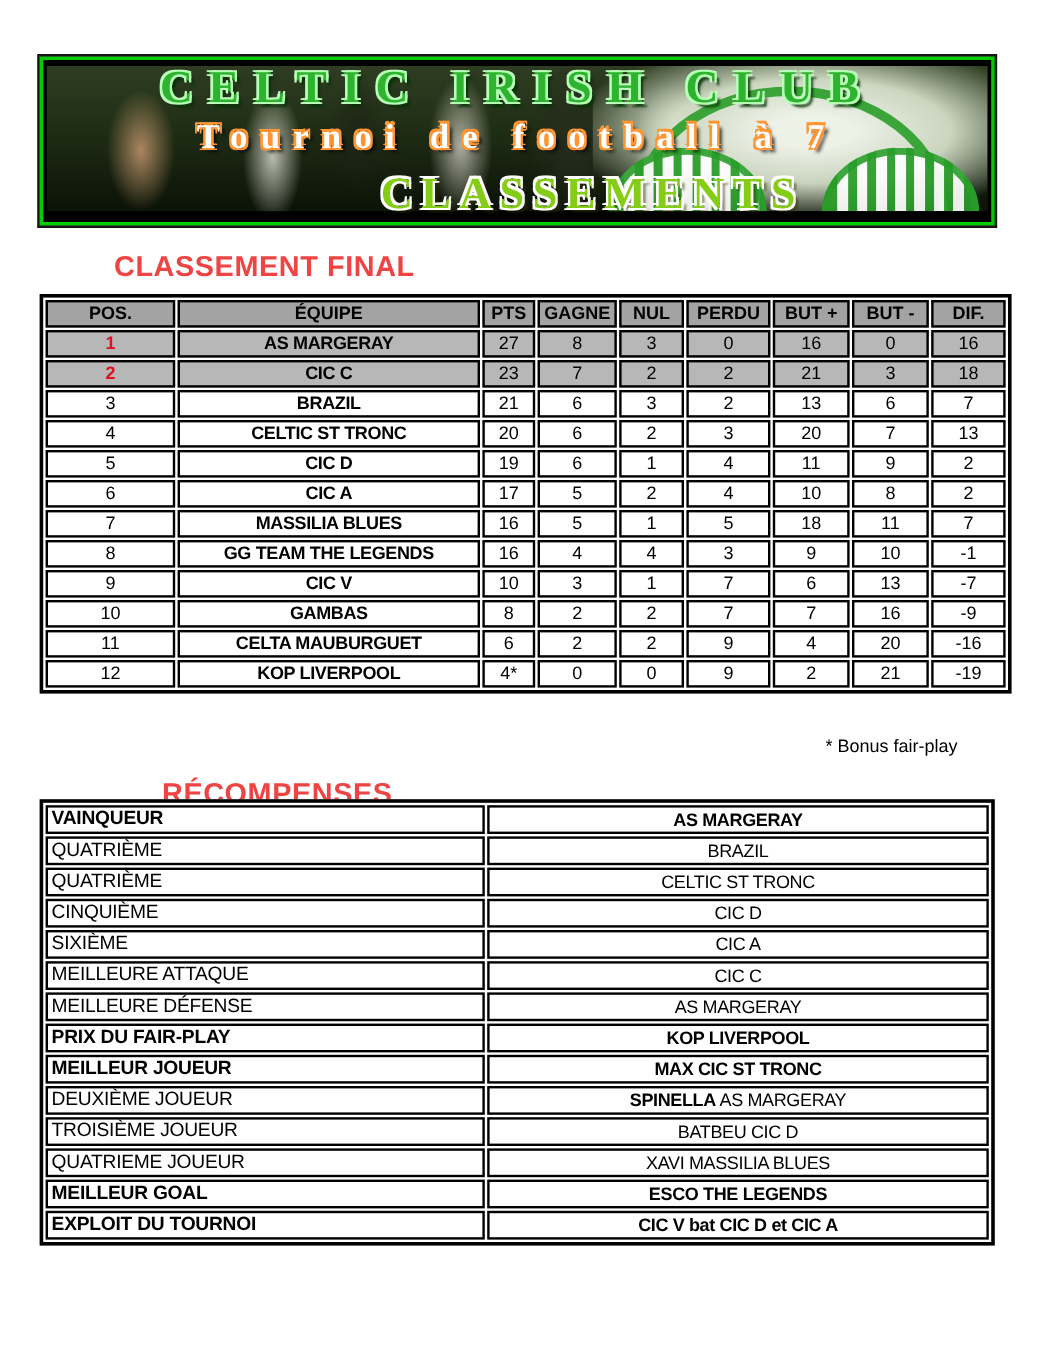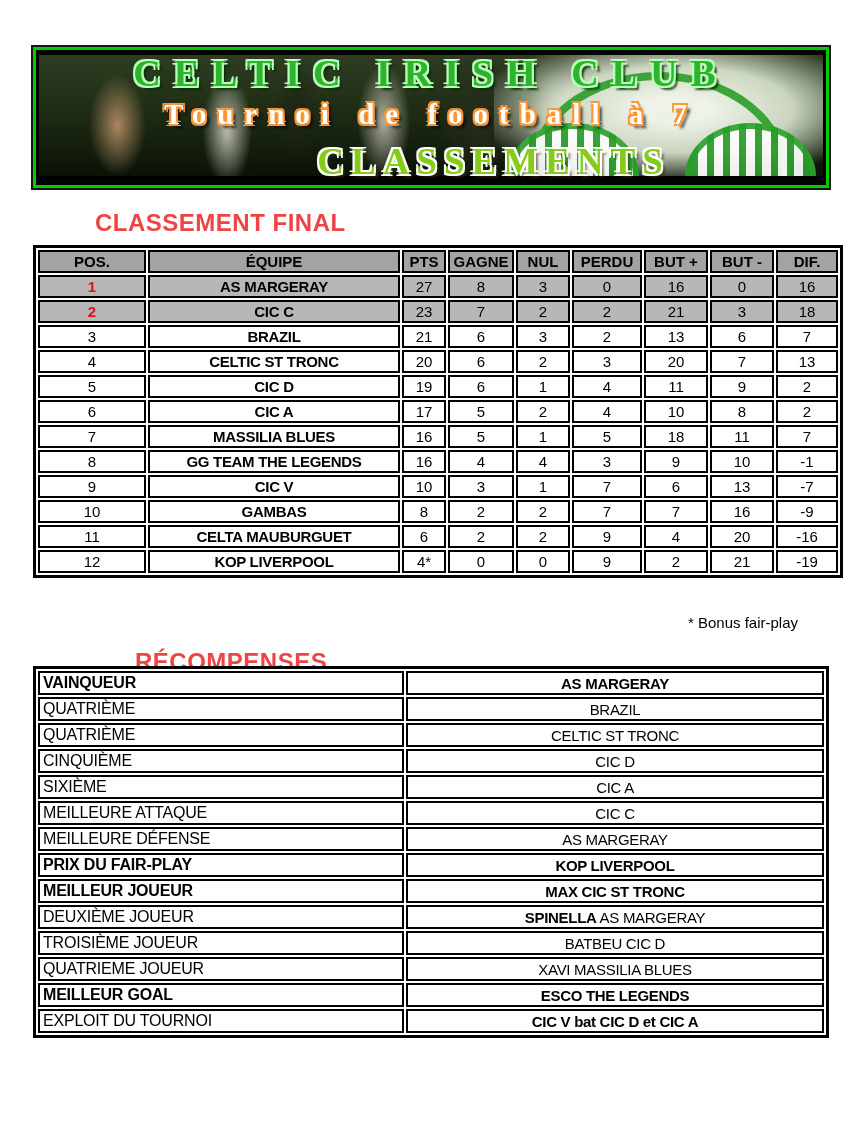--- a/index.html
+++ b/index.html
@@ -347,19 +347,19 @@
         </tr>
         <tr>
           <td class="award-label">QUATRIEME JOUEUR</td>
           <td class="award-value">XAVI MASSILIA BLUES</td>
         </tr>
         <tr class="bold-row">
           <td class="award-label" style="font-weight: 700;">MEILLEUR GOAL</td>
           <td class="award-value">ESCO THE LEGENDS</td>
         </tr>
         <tr class="bold-row">
-          <td class="award-label" style="font-weight: 400;">EXPLOIT DU TOURNOI</td>
+          <td class="award-label" style="font-weight: 700;">EXPLOIT DU TOURNOI</td>
           <td class="award-value">CIC V bat CIC D et CIC A</td>
         </tr>
       </tbody>
   </table>
 
 </div>
 
 </body></html>

